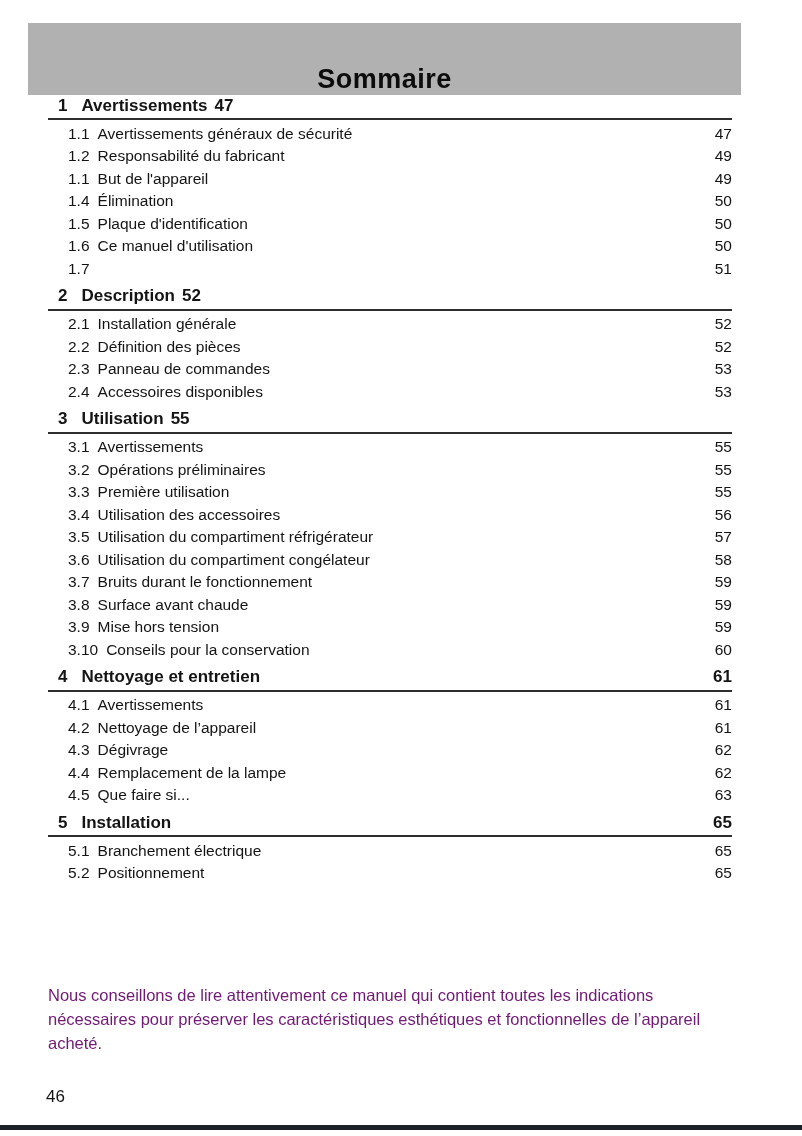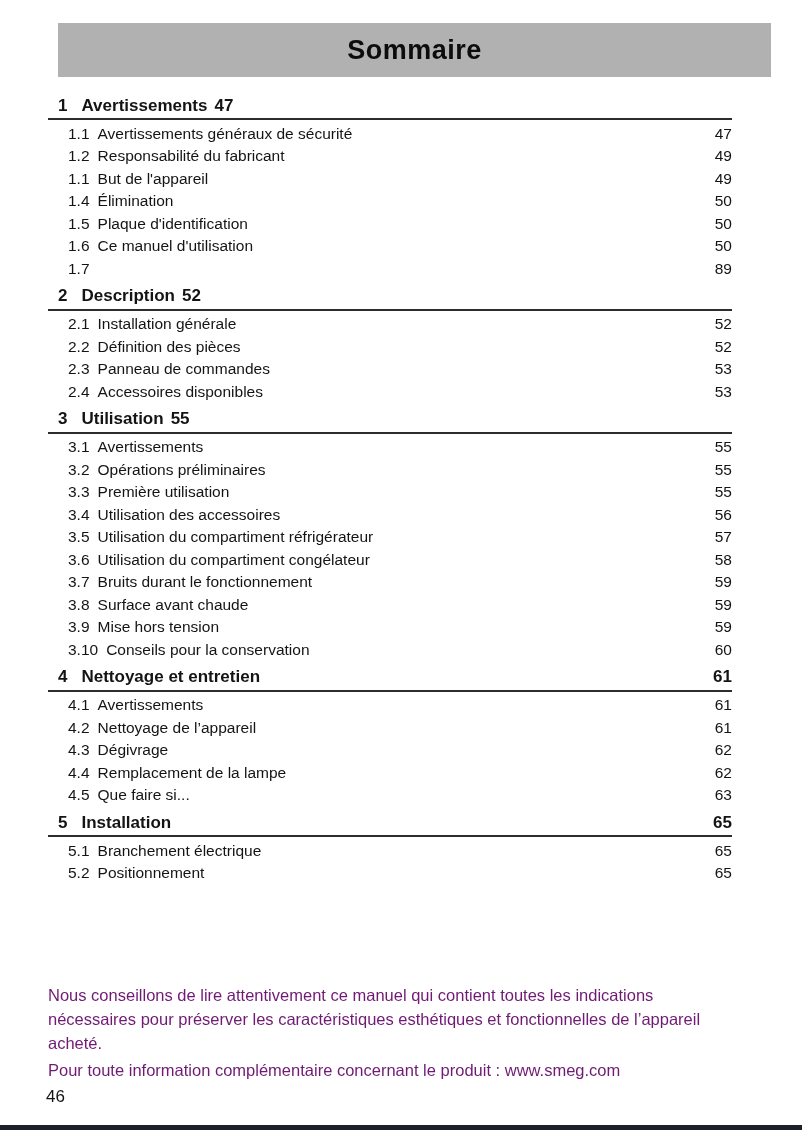--- a/index.html
+++ b/index.html
@@ -13,23 +13,23 @@
   body{
     width:802px;height:1136px;
     font-family:"Liberation Sans","DejaVu Sans",sans-serif;
     color:var(--text);
     position:relative;overflow:hidden;
   }
   .page{position:absolute;inset:0;background:#ffffff;}
 
   
   .header-bar{
-    position:absolute;left:58px;top:23px;width:713px;height:54px;
+    position:absolute;left:28px;top:23px;width:713px;height:72px;
     background:var(--header-bg);
-    display:flex;align-items:center;justify-content:center;
+    display:flex;align-items:flex-end;justify-content:center;
   }
   .header-title{font-size:27px;font-weight:bold;color:#0c0c0c;letter-spacing:.5px;}
 
   
   .toc{position:absolute;left:48px;top:93px;width:684px;}
   .toc-section{margin-bottom:6px;}
   .sec-head{
     display:flex;align-items:center;height:25px;
     padding-left:10px;font-size:17px;font-weight:bold;
   }
@@ -93,21 +93,21 @@
           <span class="item-title">Plaque d'identification</span>
           <span class="item-page">50</span>
         </div>
         <div class="toc-item">
           <span class="item-num">1.6</span>
           <span class="item-title">Ce manuel d'utilisation</span>
           <span class="item-page">50</span>
         </div>
         <div class="toc-item">
           <span class="item-num">1.7</span>
-          <span class="item-page">89</span>
+          <span class="item-page">51</span>
         </div>
       </section>
       <section class="toc-section">
         <div class="sec-head">
           <span class="sec-num">2</span>
           <span class="sec-title">Description</span>
           <span class="sec-page inline">52</span>
         </div>
         <div class="sec-rule"></div>
         <div class="toc-item">
@@ -237,20 +237,19 @@
         <div class="toc-item">
           <span class="item-num">5.2</span>
           <span class="item-title">Positionnement</span>
           <span class="item-page">65</span>
         </div>
       </section>
     </div>
 
   <div class="footer-note">
     <p>Nous conseillons de lire attentivement ce manuel qui contient toutes les indications nécessaires pour préserver les caractéristiques esthétiques et fonctionnelles de l’appareil acheté.</p>
-    <p>Pour toute information complémentaire concernant le produit : www.smeg.com</p>
   </div>
 
   <div class="page-number">46</div>
 
   <div class="bottom-bar"></div>
 
 </div>
 
 </body></html>

